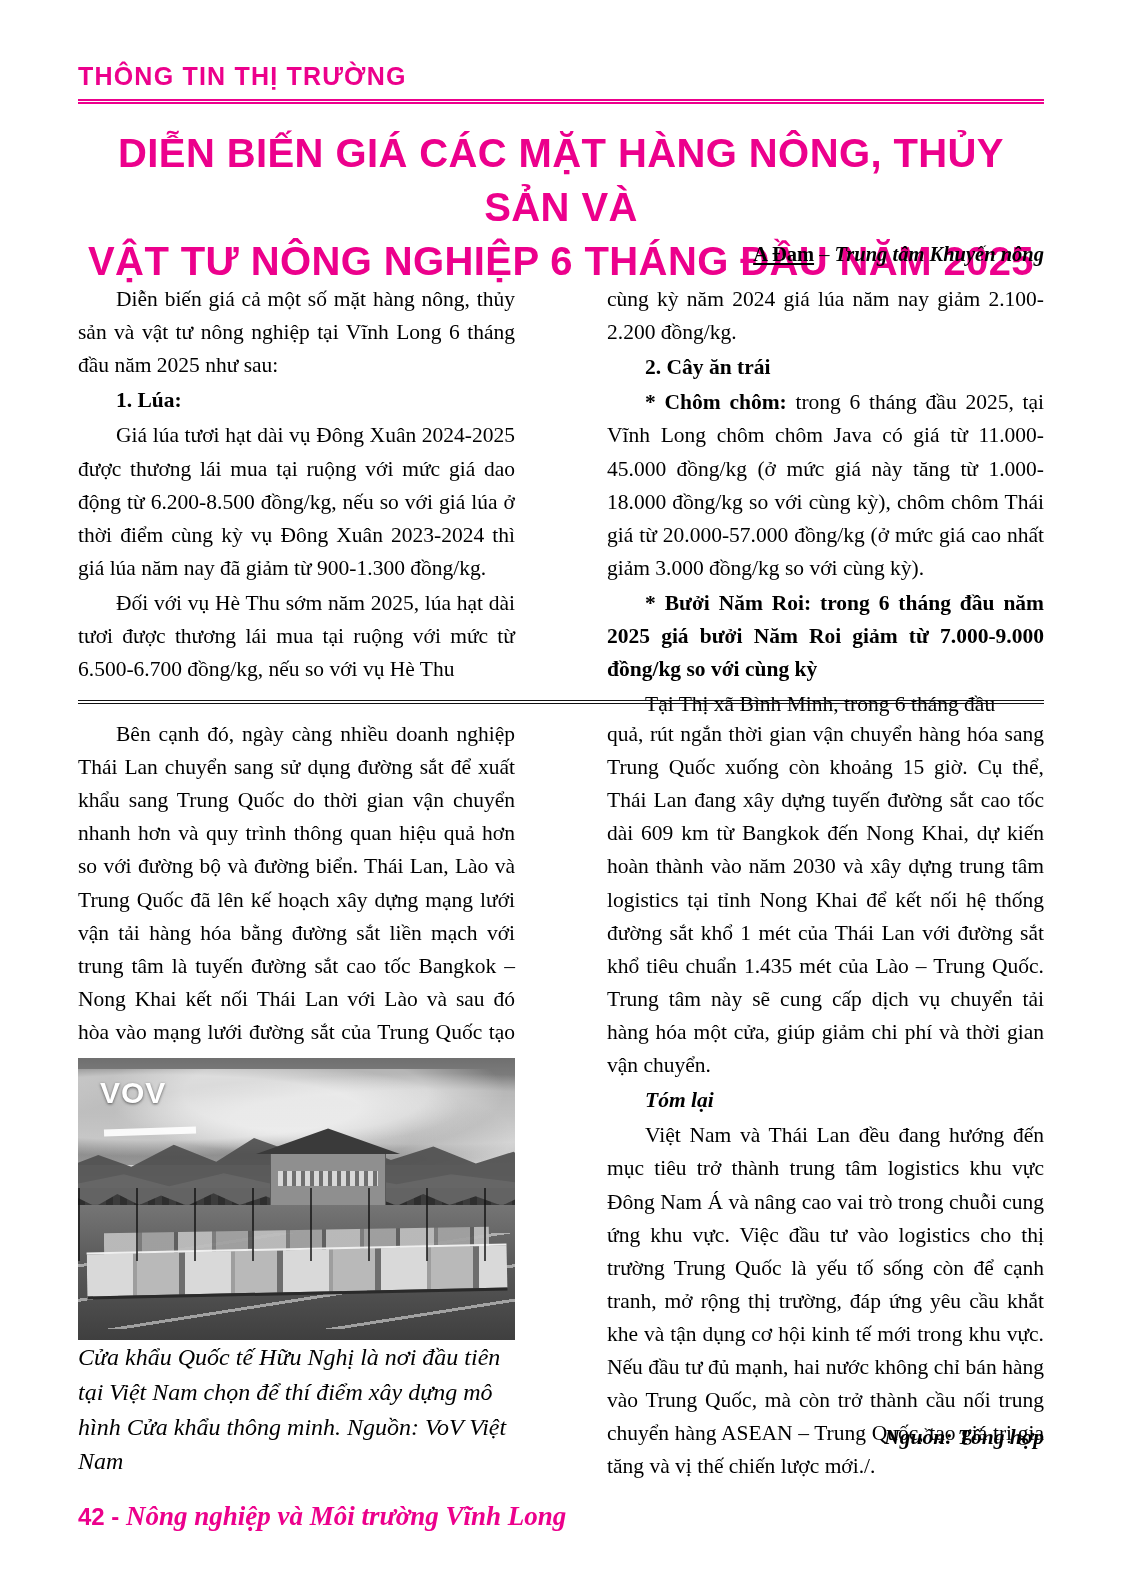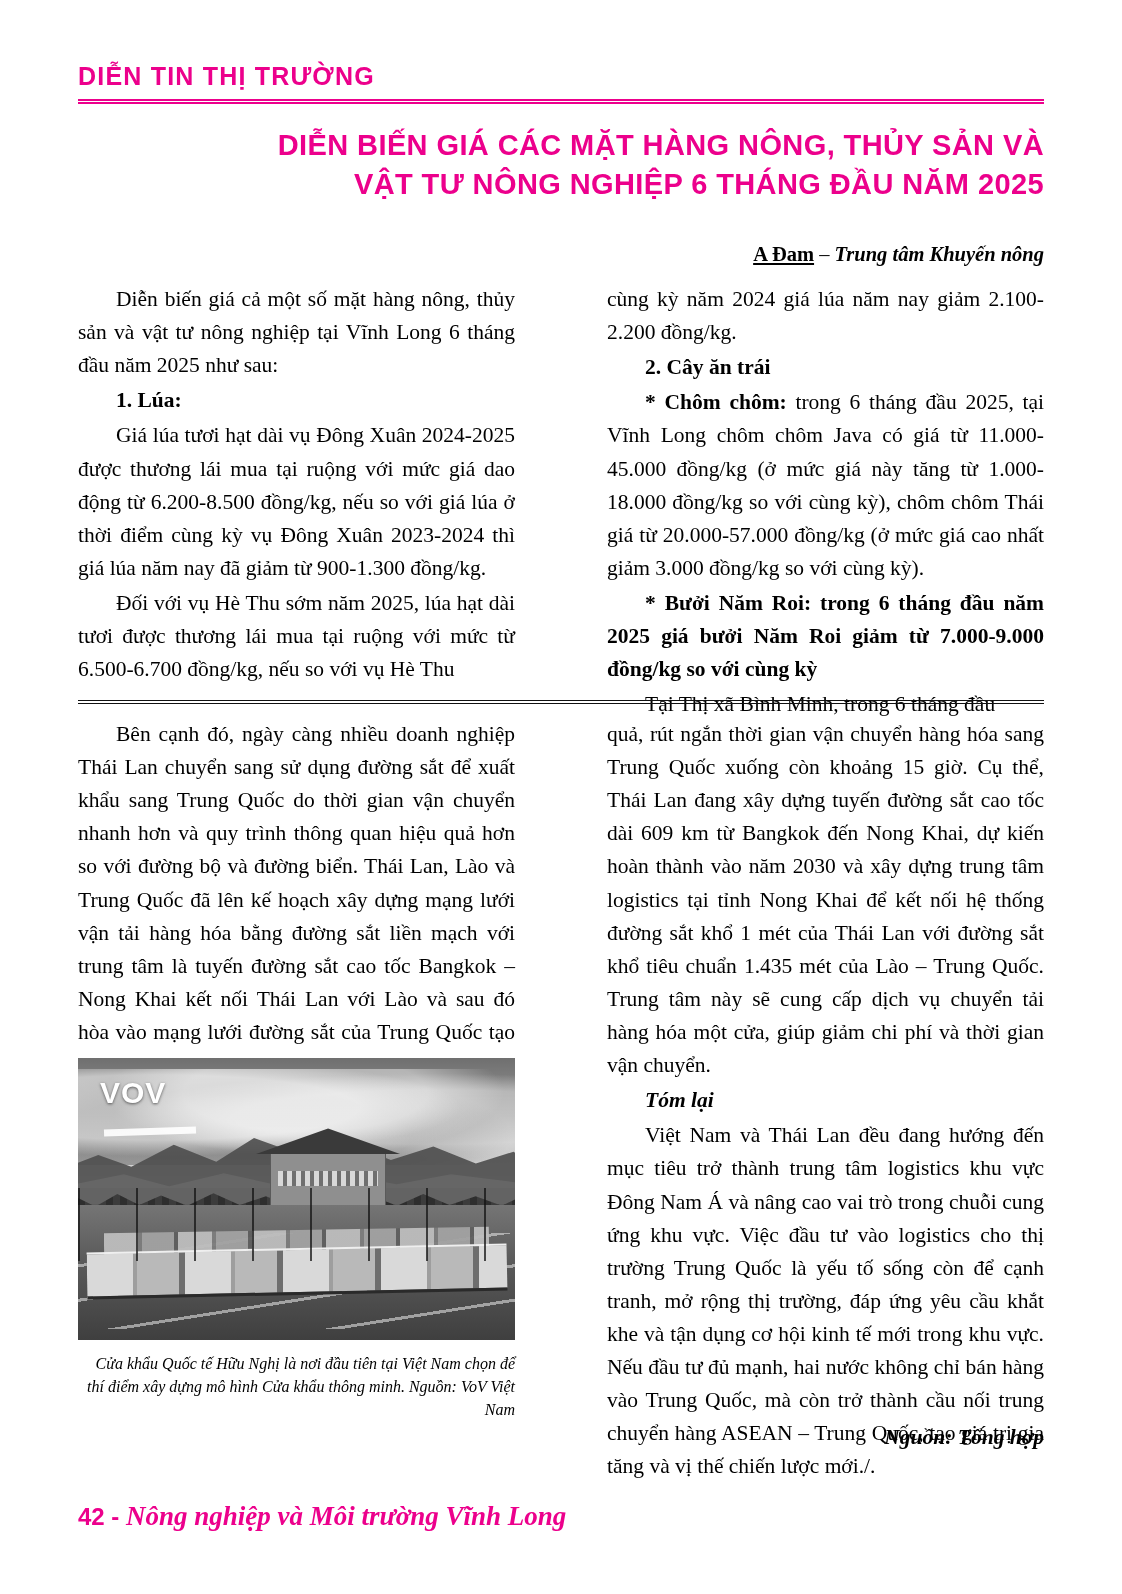--- a/index.html
+++ b/index.html
@@ -37,24 +37,24 @@
     border-top: 2px solid #ec008c;
     border-bottom: 2px solid #ec008c;
     box-sizing: border-box;
   }
 
   .headline {
     position: absolute;
     left: 78px;
     top: 126px;
     width: 966px;
-    text-align: right;
+    text-align: center;
     font-family: "Liberation Sans", sans-serif;
     font-weight: bold;
-    font-size: 29px;
+    font-size: 40px;
     line-height: 1.35;
     letter-spacing: 0.4px;
     color: #ec008c;
   }
 
   .byline {
     position: absolute;
     right: 78px;
     top: 243px;
     font-size: 20.5px;
@@ -204,25 +204,24 @@
     text-shadow:0 1px 3px rgba(0,0,0,.55);
   }
   .photo .vov-dot {
     position:absolute; left:26px; top:70px; width:92px; height:7px;
     background:#ffffff; opacity:.9;
     transform: rotate(-2deg);
   }
 
   .caption {
     width: 437px;
-    margin-top: 12px;
-    font-style: italic;
-    font-size: 16px;
+    font-style: italic;
+    font-size: 24px;
     line-height: 1.45;
-    text-align: right;
+    text-align: left;
   }
 
   
   .footer {
     position: absolute;
     left: 78px;
     bottom: 62px;
     font-size: 24px;
     color: #ec008c;
     font-weight: bold;
@@ -245,21 +244,21 @@
   .tomlai {
     font-weight: bold;
     font-style: italic;
   }
 </style>
 </head>
 <body>
 
 <div class="page">
 
-  <div class="kicker">DIỄN TIN THỊ TRƯỜNG</div>
+  <div class="kicker">THÔNG TIN THỊ TRƯỜNG</div>
   <div class="kicker-rule"></div>
 
   <div class="headline">
     <div>DIỄN BIẾN GIÁ CÁC MẶT HÀNG NÔNG, THỦY SẢN VÀ</div>
     <div>VẬT TƯ NÔNG NGHIỆP 6 THÁNG ĐẦU NĂM 2025</div>
   </div>
 
   <div class="byline">
     <span class="author">A Đam</span><span> – </span><span class="org">Trung tâm Khuyến nông</span>
   </div>

